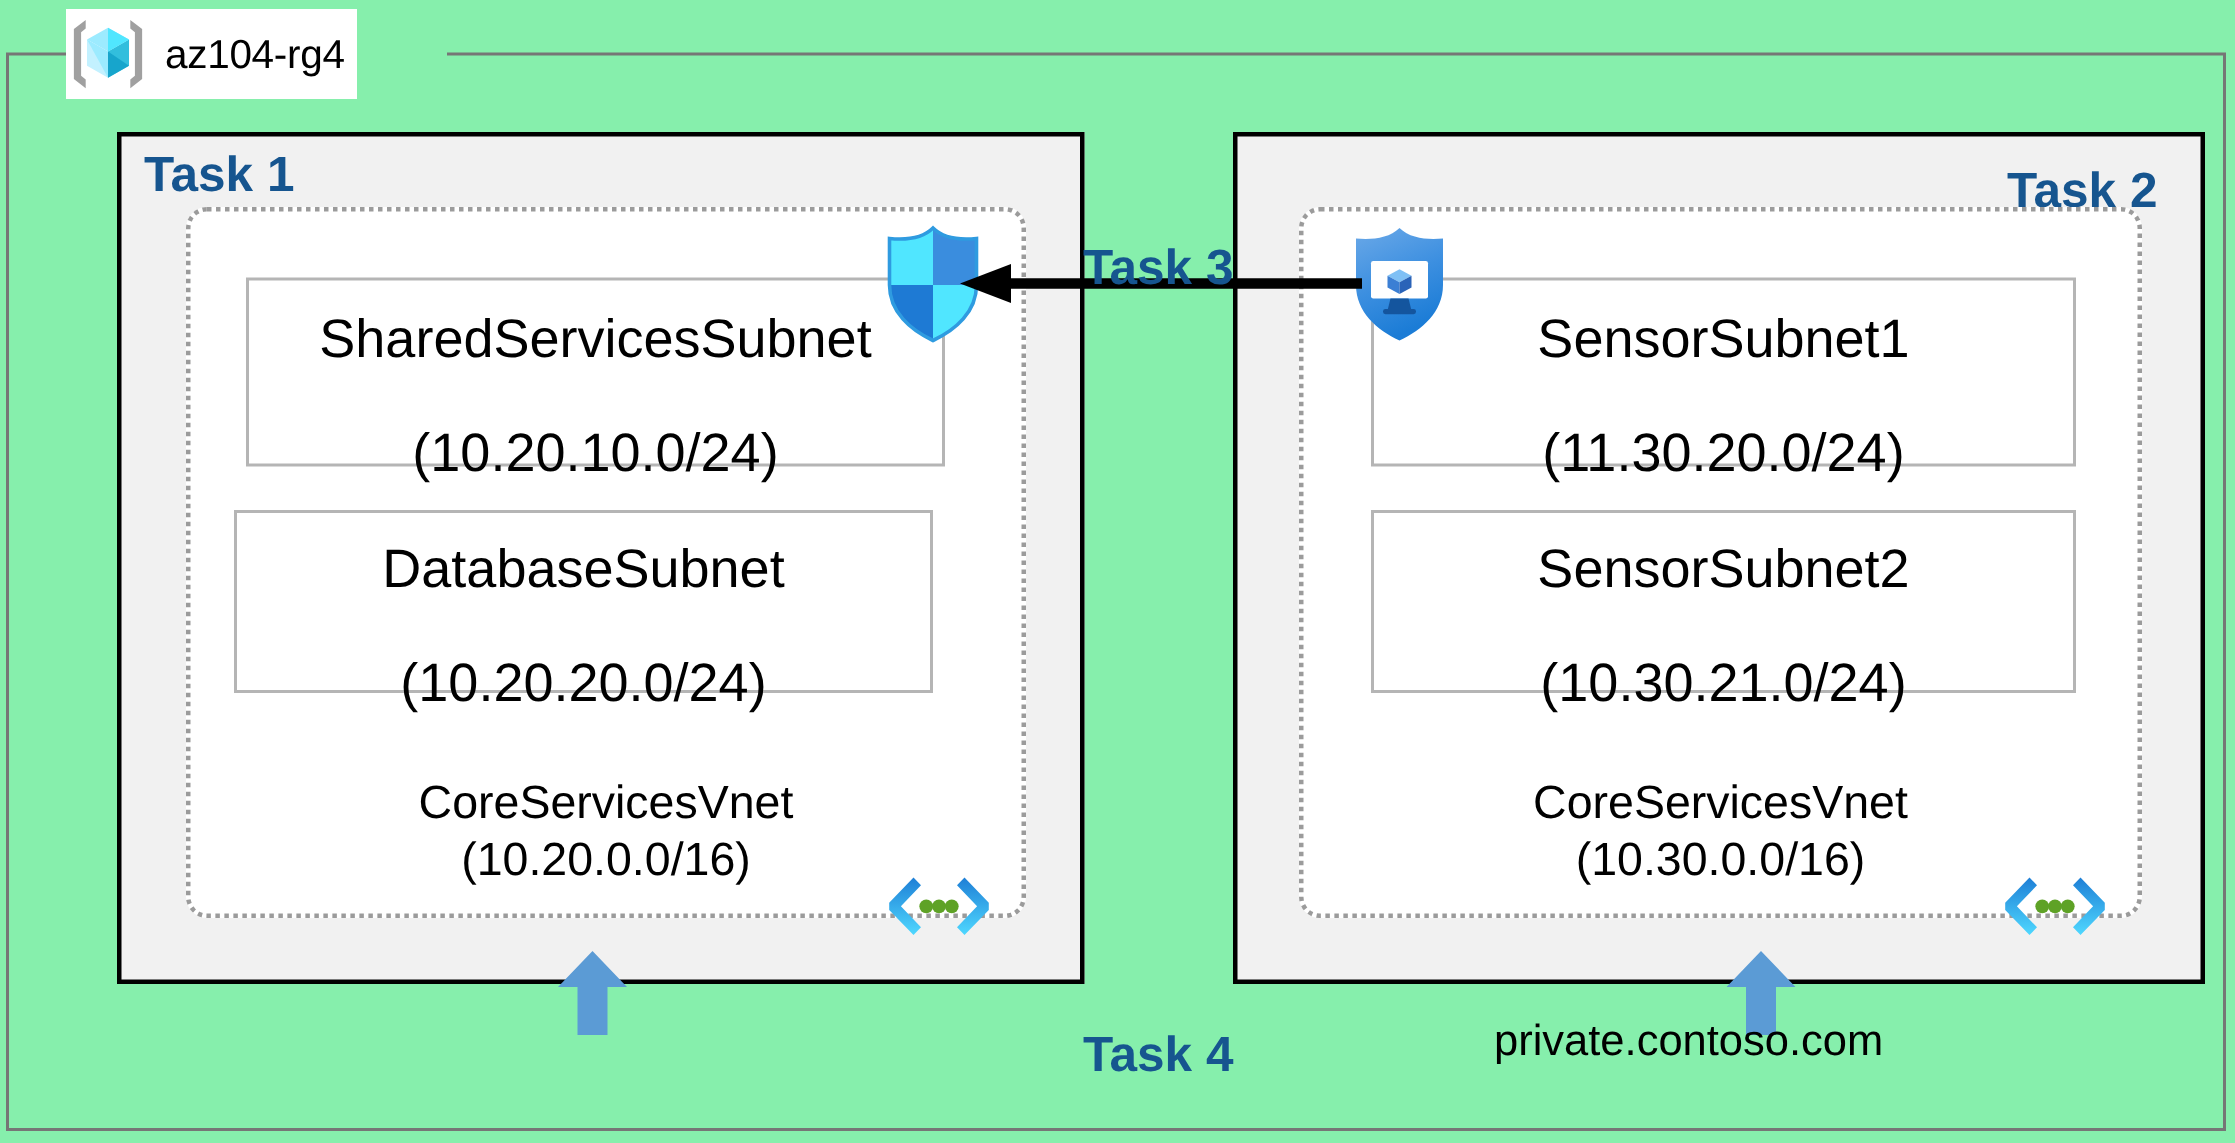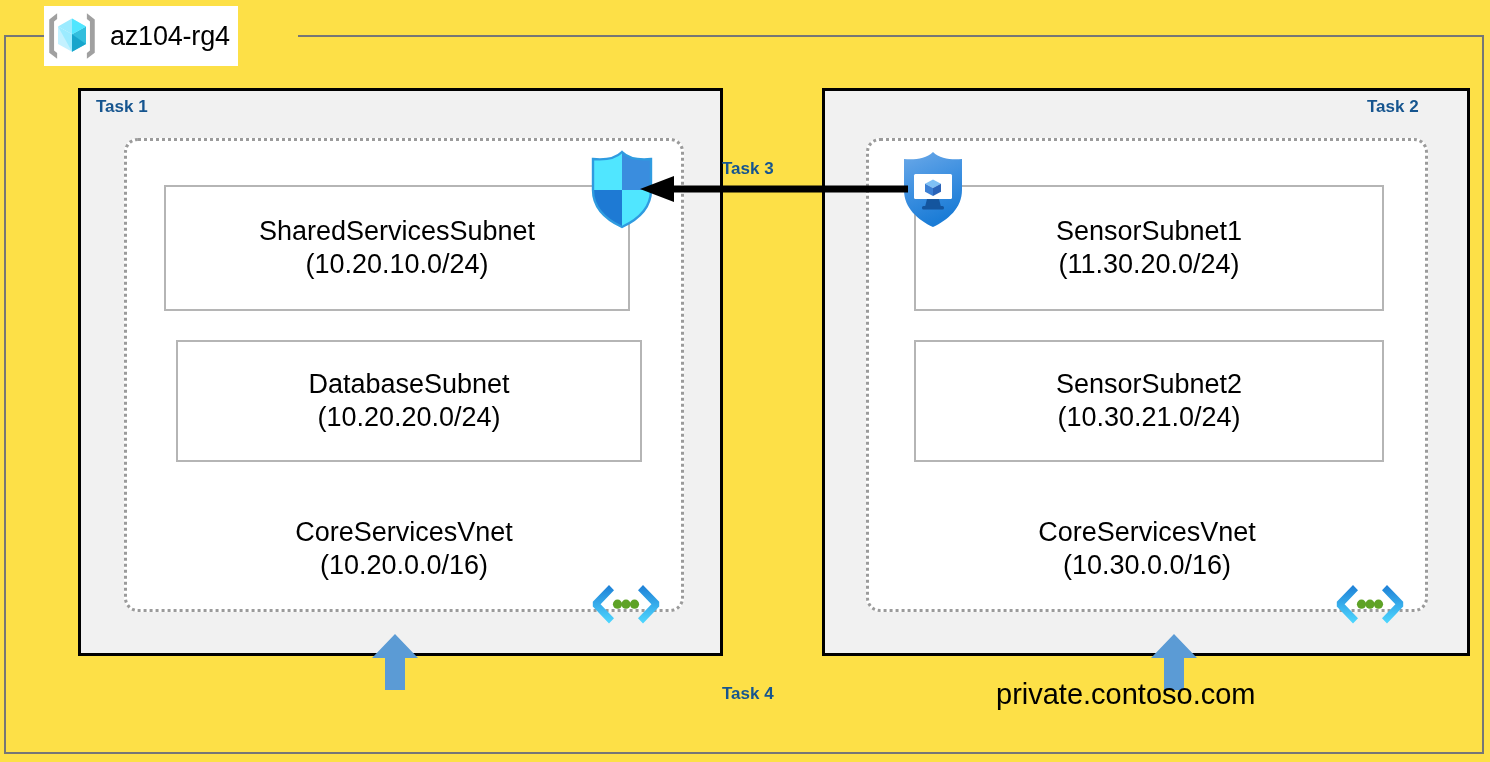--- a/index.html
+++ b/index.html
@@ -9,21 +9,21 @@
   }
   body {
     font-family: "Liberation Sans", sans-serif;
     -webkit-font-smoothing: antialiased;
   }
 
   #canvas {
     position: relative;
     width: 1490px;
     height: 762px;
-    background: #fde047;
+    background: #86efac;
     overflow: hidden;
   }
 
   
   .rg-boundary {
     position: absolute;
     left: 4px;
     top: 36px;
     width: 1480px;
     height: 718px;
@@ -78,28 +78,28 @@
     position: absolute;
     background: #F1F1F1;
     border: 3px solid #000000;
     box-sizing: border-box;
   }
   #task1-box { left: 78px;  top: 88px; width: 645px; height: 568px; }
   #task2-box { left: 822px; top: 88px; width: 648px; height: 568px; }
 
   .task-label {
     position: absolute;
-    font-size: 17px;
+    font-size: 33px;
     font-weight: bold;
     color: #16558F;
     white-space: nowrap;
     text-align: center;
   }
   #task1-label { left: 96px;  top: 97px; }
-  #task2-label { left: 1338px; top: 97px; margin-left: 29px; }
+  #task2-label { left: 1338px; top: 108px; }
   #task3-label { left: 722px; top: 146px; margin-top: 13px; }
   #task4-label { left: 722px; top: 684px; }
 
   
   .vnet-box {
     position: absolute;
     background: #ffffff;
     border: 3px dotted #9b9b9b;
     border-radius: 14px;
     box-sizing: border-box;
@@ -113,38 +113,39 @@
     background: #ffffff;
     border: 2px solid #b5b5b5;
     box-sizing: border-box;
     display: flex;
     flex-direction: column;
     align-items: center;
     justify-content: center;
     line-height: 1.22;
   }
   .subnet-name, .subnet-cidr {
-    font-size: 27px;
+    font-size: 36px;
     color: #000000;
     white-space: nowrap;
+    margin-top: 32px;
   }
   #subnet-shared   { left: 164px; top: 185px; width: 466px; height: 126px; }
-  #subnet-database { left: 176px; top: 340px; width: 466px; height: 122px; }
+  #subnet-database { left: 156px; top: 340px; width: 466px; height: 122px; }
   #subnet-sensor1  { left: 914px; top: 185px; width: 470px; height: 126px; }
   #subnet-sensor2  { left: 914px; top: 340px; width: 470px; height: 122px; }
 
   
   .vnet-caption {
     position: absolute;
     text-align: center;
     line-height: 1.22;
     white-space: nowrap;
   }
   .vnet-caption div {
-    font-size: 27px;
+    font-size: 31px;
     color: #000000;
   }
   #vnet1-caption { left: 124px; top: 516px; width: 560px; }
   #vnet2-caption { left: 866px; top: 516px; width: 562px; }
 
   
   .vnet-icon {
     position: absolute;
     width: 68px;
     height: 46px;

